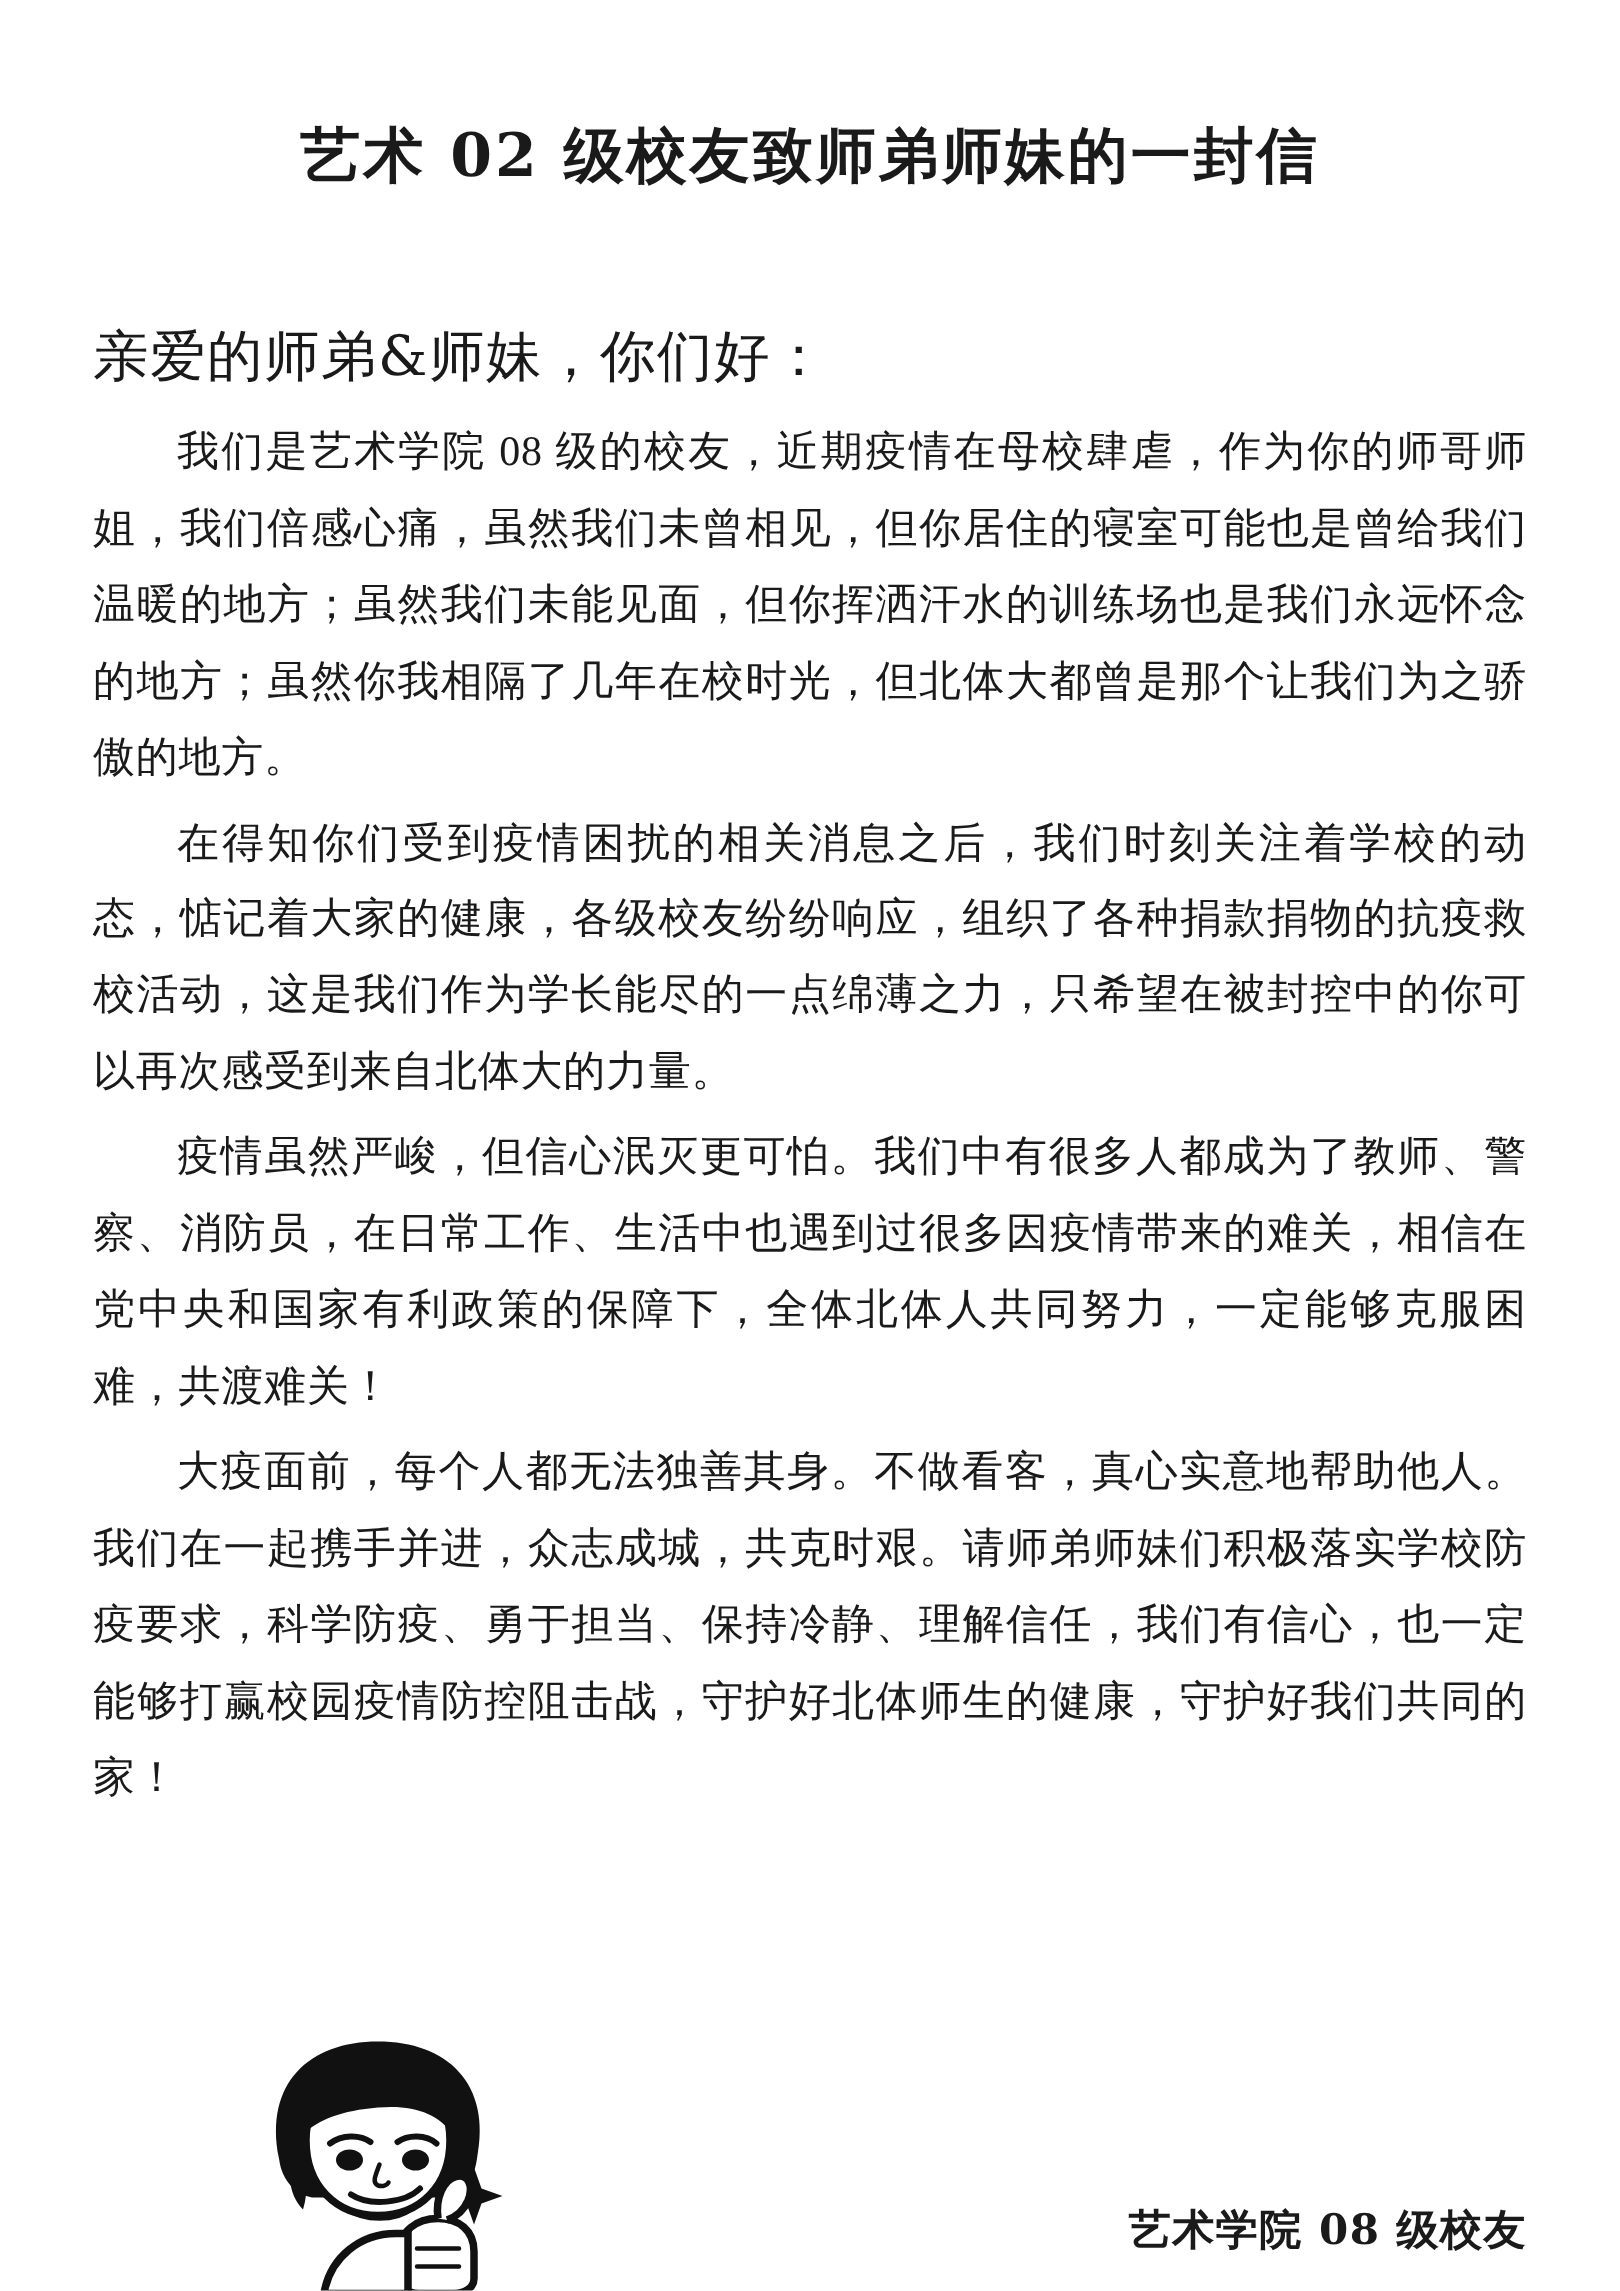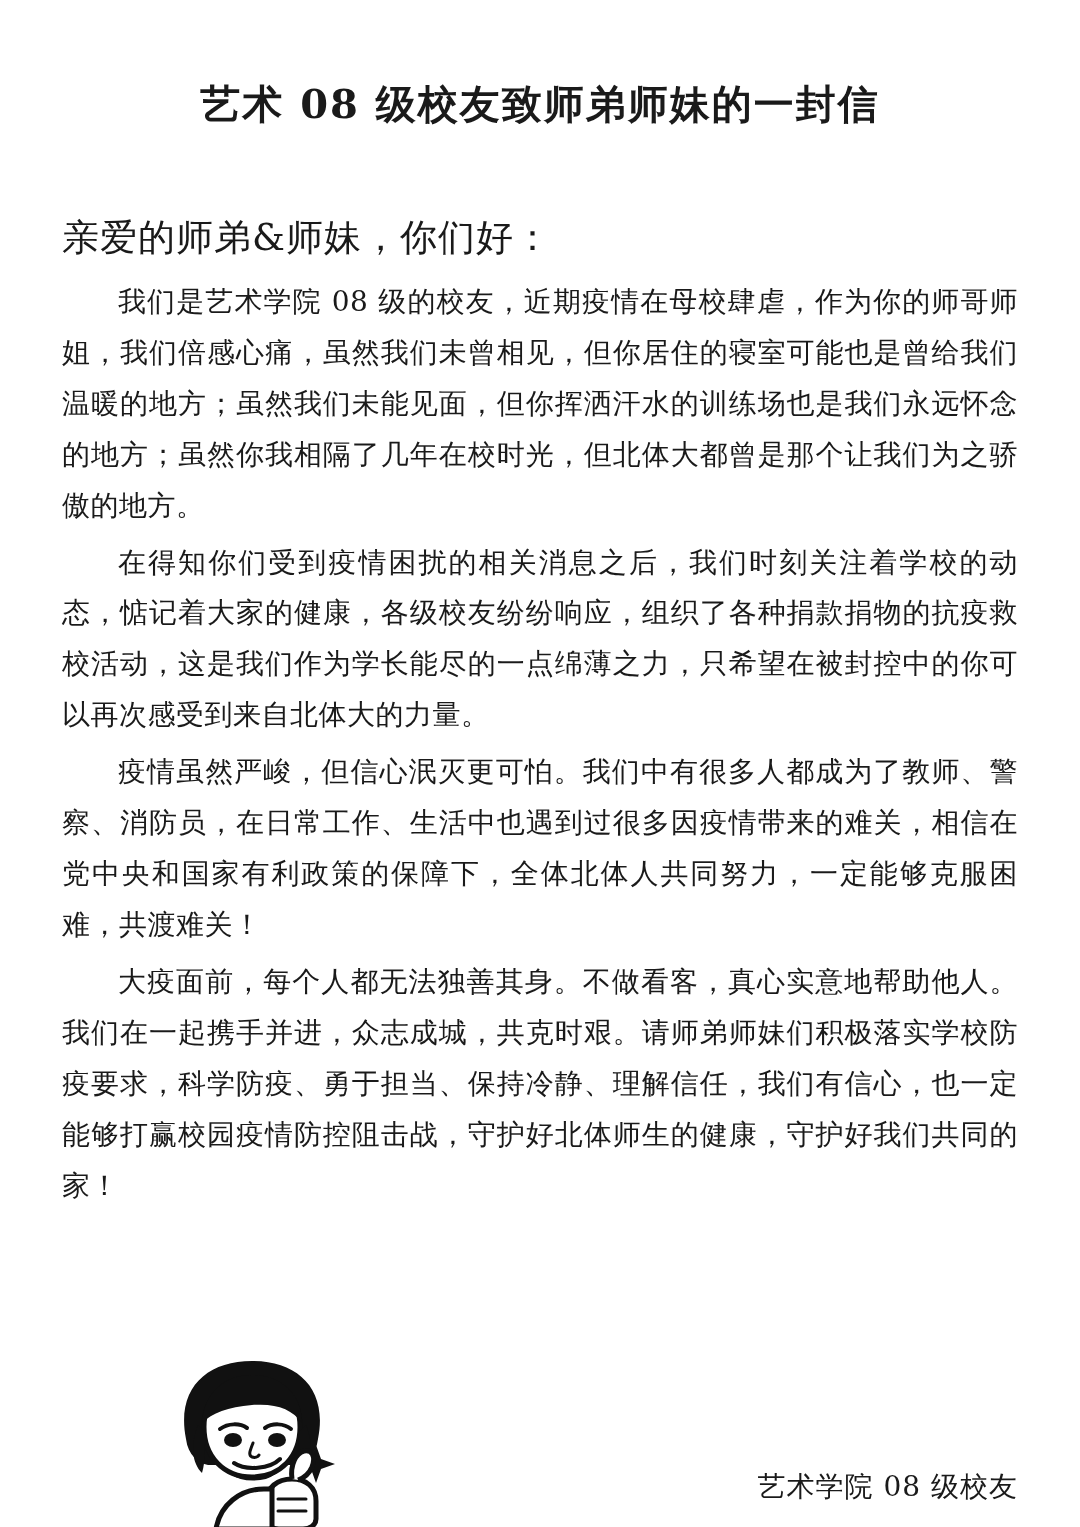--- a/index.html
+++ b/index.html
@@ -43,33 +43,35 @@
     line-height: 1.82;
     text-indent: 2em;
     letter-spacing: 0.5px;
     text-align: justify;
     text-justify: inter-ideograph;
     margin: 0;
     margin-top: 6px;
   }
   .body-block {
     margin-top: 4px;
+    font-family: Liberation Serif, serif;
   }
   .signature-area {
     position: absolute;
     right: 62px;
     bottom: 92px;
     text-align: left;
     font-size: 28px;
     line-height: 1.9;
     letter-spacing: 1px;
   }
   .sig-line {
     display: block;
     white-space: nowrap;
+    font-weight: bold;
   }
   .stamp {
     position: absolute;
     left: 128px;
     bottom: 28px;
     width: 250px;
     height: 230px;
   }
   .stamp-art {
     position: absolute;
@@ -77,21 +79,21 @@
     bottom: 46px;
     width: 214px;
     height: 178px;
   }
 </style>
 </head>
 <body>
 
 <div class="page">
 
-  <h1 class="letter-title">艺术 08 级校友致师弟师妹的一封信</h1>
+  <h1 class="letter-title">艺术 02 级校友致师弟师妹的一封信</h1>
 
   <div class="salutation">亲爱的师弟&amp;师妹，你们好：</div>
 
   <div class="body-block">
     <p class="para">我们是艺术学院 08 级的校友，近期疫情在母校肆虐，作为你的师哥师姐，我们倍感心痛，虽然我们未曾相见，但你居住的寝室可能也是曾给我们温暖的地方；虽然我们未能见面，但你挥洒汗水的训练场也是我们永远怀念的地方；虽然你我相隔了几年在校时光，但北体大都曾是那个让我们为之骄傲的地方。</p>
     <p class="para">在得知你们受到疫情困扰的相关消息之后，我们时刻关注着学校的动态，惦记着大家的健康，各级校友纷纷响应，组织了各种捐款捐物的抗疫救校活动，这是我们作为学长能尽的一点绵薄之力，只希望在被封控中的你可以再次感受到来自北体大的力量。</p>
     <p class="para">疫情虽然严峻，但信心泯灭更可怕。我们中有很多人都成为了教师、警察、消防员，在日常工作、生活中也遇到过很多因疫情带来的难关，相信在党中央和国家有利政策的保障下，全体北体人共同努力，一定能够克服困难，共渡难关！</p>
     <p class="para">大疫面前，每个人都无法独善其身。不做看客，真心实意地帮助他人。我们在一起携手并进，众志成城，共克时艰。请师弟师妹们积极落实学校防疫要求，科学防疫、勇于担当、保持冷静、理解信任，我们有信心，也一定能够打赢校园疫情防控阻击战，守护好北体师生的健康，守护好我们共同的家！</p>
   </div>
 

